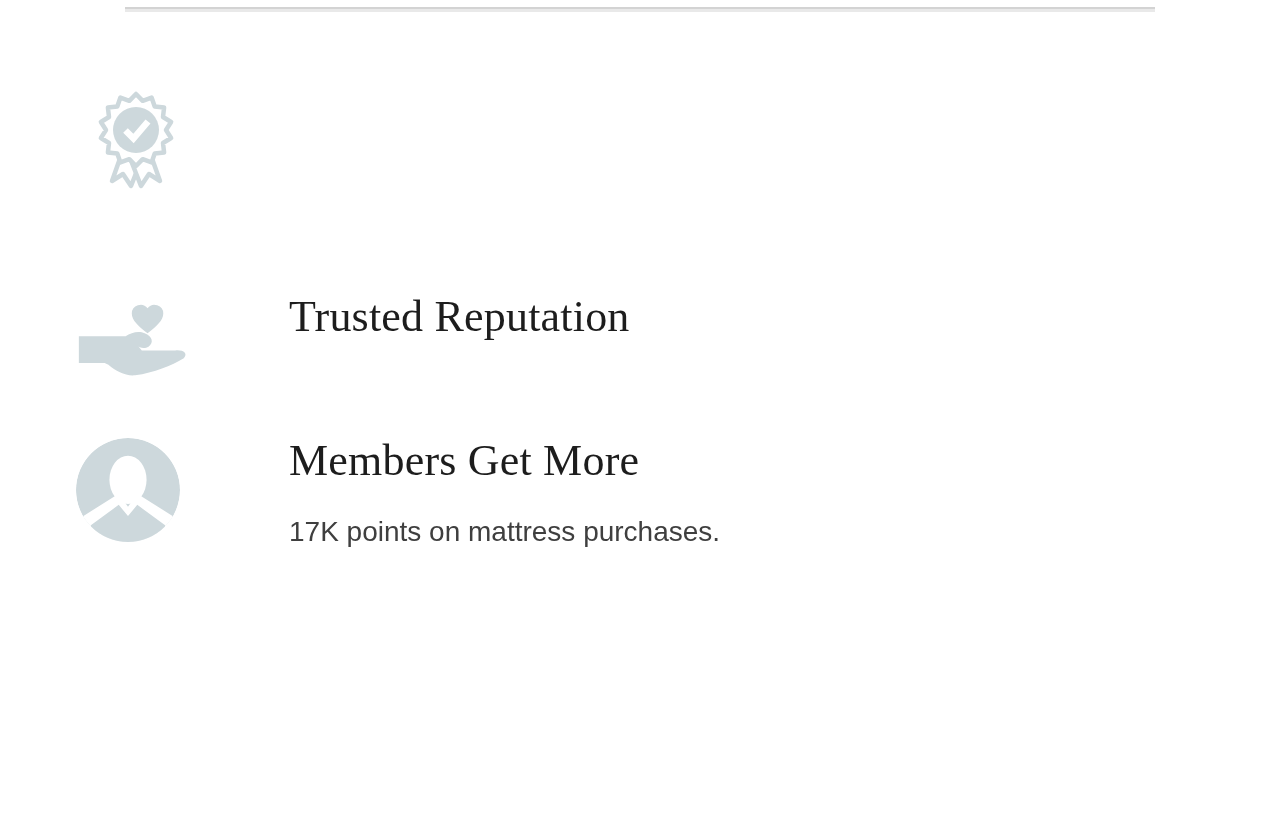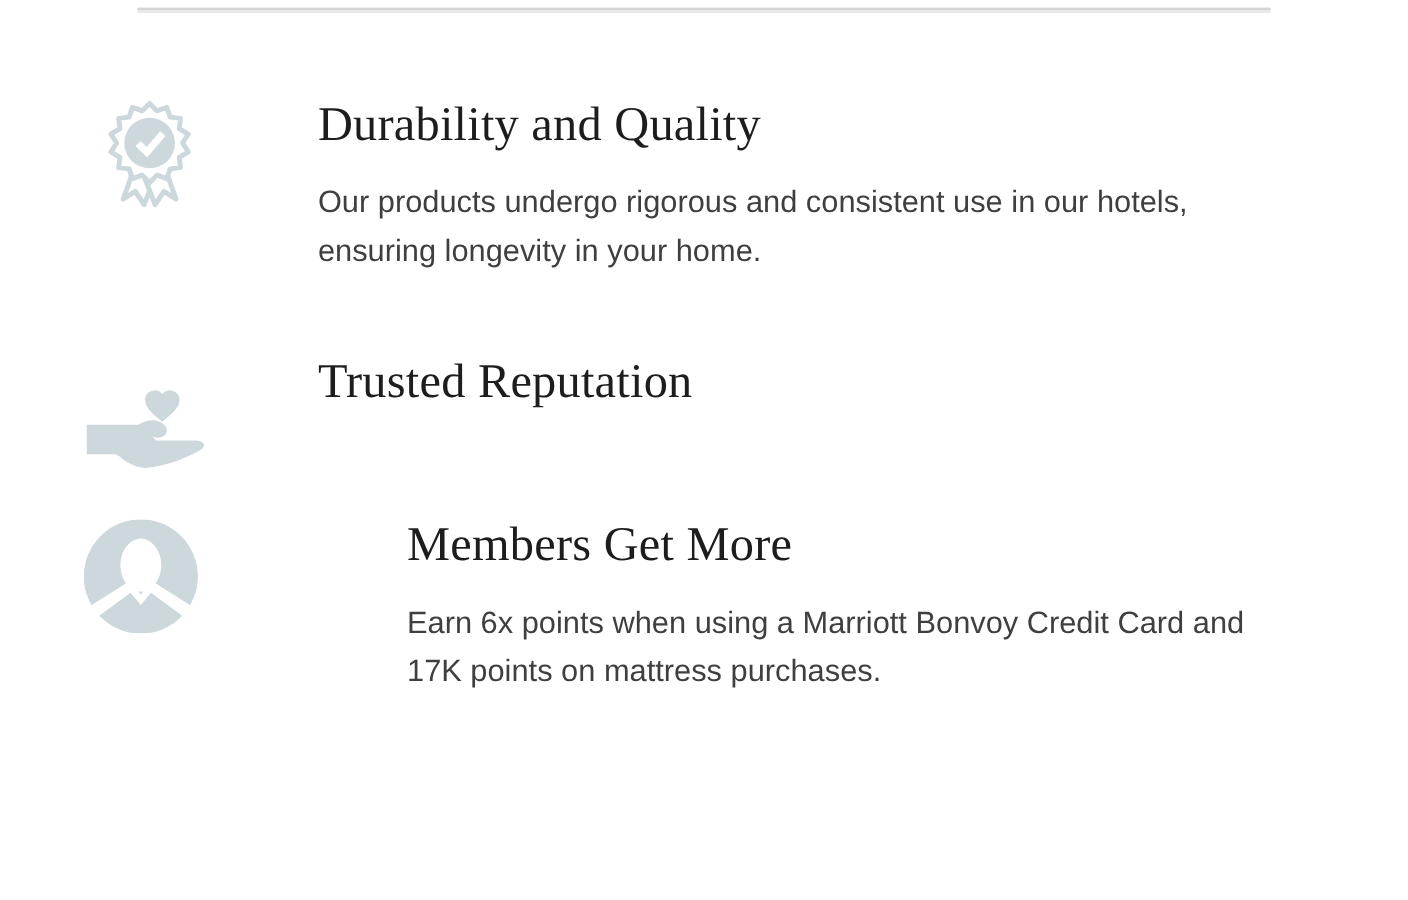--- a/index.html
+++ b/index.html
@@ -14,22 +14,22 @@
     position:absolute;left:125px;top:7px;
     width:1030px;height:3px;
     background:var(--divider-light,#e9e9e9);
     border-top:2px solid var(--divider-dark,#d3d3d3);
   }
   .features{
     padding:86px 0 0 76px;
   }
   .feature{display:flex;align-items:flex-start;}
   .feature + .feature{margin-top:0;}
-  .feature.row-2{margin-top:70px;}
-  .feature.row-3{margin-top:32px;justify-content:space-between;}
+  .feature.row-2{margin-top:70px;align-items:center;}
+  .feature.row-3{margin-top:48px;}
   .icon-col{
     width:213px;flex:0 0 213px;
     display:flex;justify-content:flex-start;
   }
   .text-col{width:910px;}
   .feature-title{
     font-family:"Liberation Serif", serif;
     font-weight:400;
     font-size:44px;
     line-height:54px;
@@ -64,27 +64,20 @@
             <g stroke="var(--icon-color)" stroke-width="4.5" fill="#ffffff" stroke-linejoin="round">
               <path d="M37 60 L26 91 L37 84 L45 96 L56 68 Z"></path>
               <path d="M63 60 L74 91 L63 84 L55 96 L44 68 Z"></path>
               <polygon points="50,4 56.7,10.8 65.6,7.6 68.7,16.5 78.1,17.6 77,27 85.1,32 80,40 85.1,48 77,53 78.1,62.4 68.7,63.5 65.6,72.4 56.7,69.2 50,76 43.3,69.2 34.4,72.4 31.3,63.5 21.9,62.4 23,53 14.9,48 20,40 14.9,32 23,27 21.9,17.6 31.3,16.5 34.4,7.6 43.3,10.8"></polygon>
             </g>
             <circle cx="50" cy="40" r="23" fill="var(--icon-color)"></circle>
             <path d="M39.5 40.5 L47.5 48.5 L62 31.5" fill="none" stroke="#ffffff" stroke-width="6.5" stroke-linecap="butt"></path>
           </svg>
         </span>
       </div>
-      <div class="text-col">
-        <h2 class="feature-title">Durability and Quality</h2>
-        <div class="feature-body">
-          <div>Our products undergo rigorous and consistent use in our hotels,</div>
-          <div>ensuring longevity in your home.</div>
-        </div>
-      </div>
     </div>
 
     <div class="feature row-2">
       <div class="icon-col">
         <span class="icon-hand">
           <svg width="124" height="91" viewBox="0 0 130 95">
             <path fill="var(--icon-color)" d="M75 40 C65.5 32.5 58.5 26.5 58.5 19.2 A9.2 9.2 0 0 1 75 13.8 A9.2 9.2 0 0 1 91.5 19.2 C91.5 26.5 84.5 32.5 75 40 Z"></path>
             <path fill="var(--icon-color)" d="M3 43 L52 43 C58 39 66 37 72 40 C80 43 82 50 76 54 C72 56.5 66 55.5 64 52 L69 58 L104 58 C112 57 118 61 113 66 C100 74 82 81 62 84 C52 85 42 80 34 73 L30 71 L3 71 Z"></path>
           </svg>
         </span>
@@ -110,20 +103,19 @@
               <path fill="#ffffff" d="M8 84 L46 60 L56 74 L66 60 L104 84 L104 112 L8 112 Z"></path>
               <path fill="var(--icon-color)" d="M16 112 L16 94 L46 72 L56 84 L66 72 L96 94 L96 112 Z"></path>
               <ellipse cx="56" cy="45" rx="20" ry="26" fill="#ffffff"></ellipse>
             </g>
           </svg>
         </span>
       </div>
       <div class="text-col">
         <h2 class="feature-title">Members Get More</h2>
         <div class="feature-body">
-          <div>Earn 6x points when using a Marriott Bonvoy Credit Card and</div>
           <div>17K points on mattress purchases.</div>
         </div>
       </div>
     </div>
 
   </div>
 </div>
 
 </body></html>

